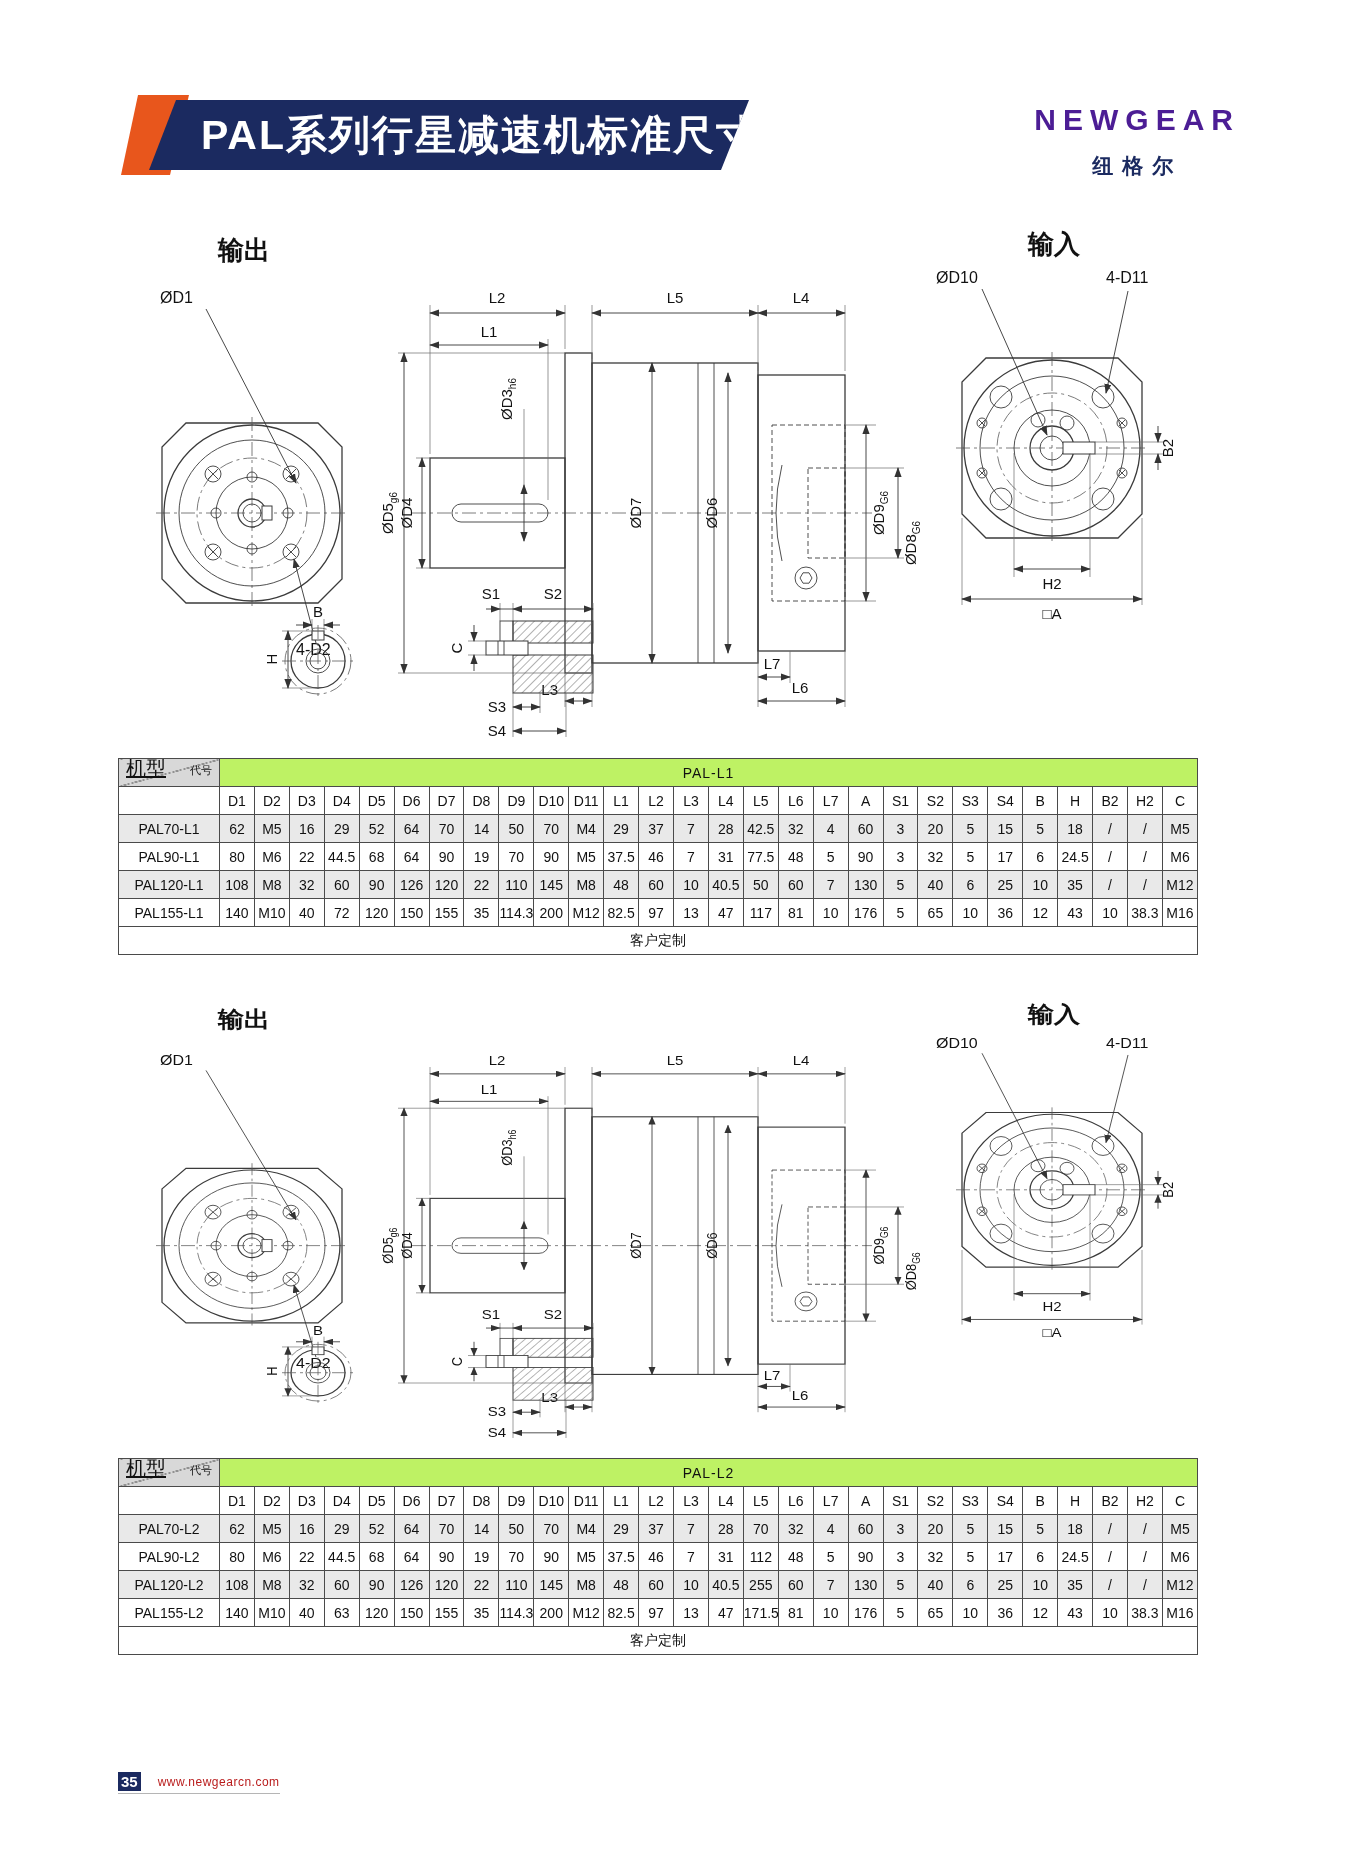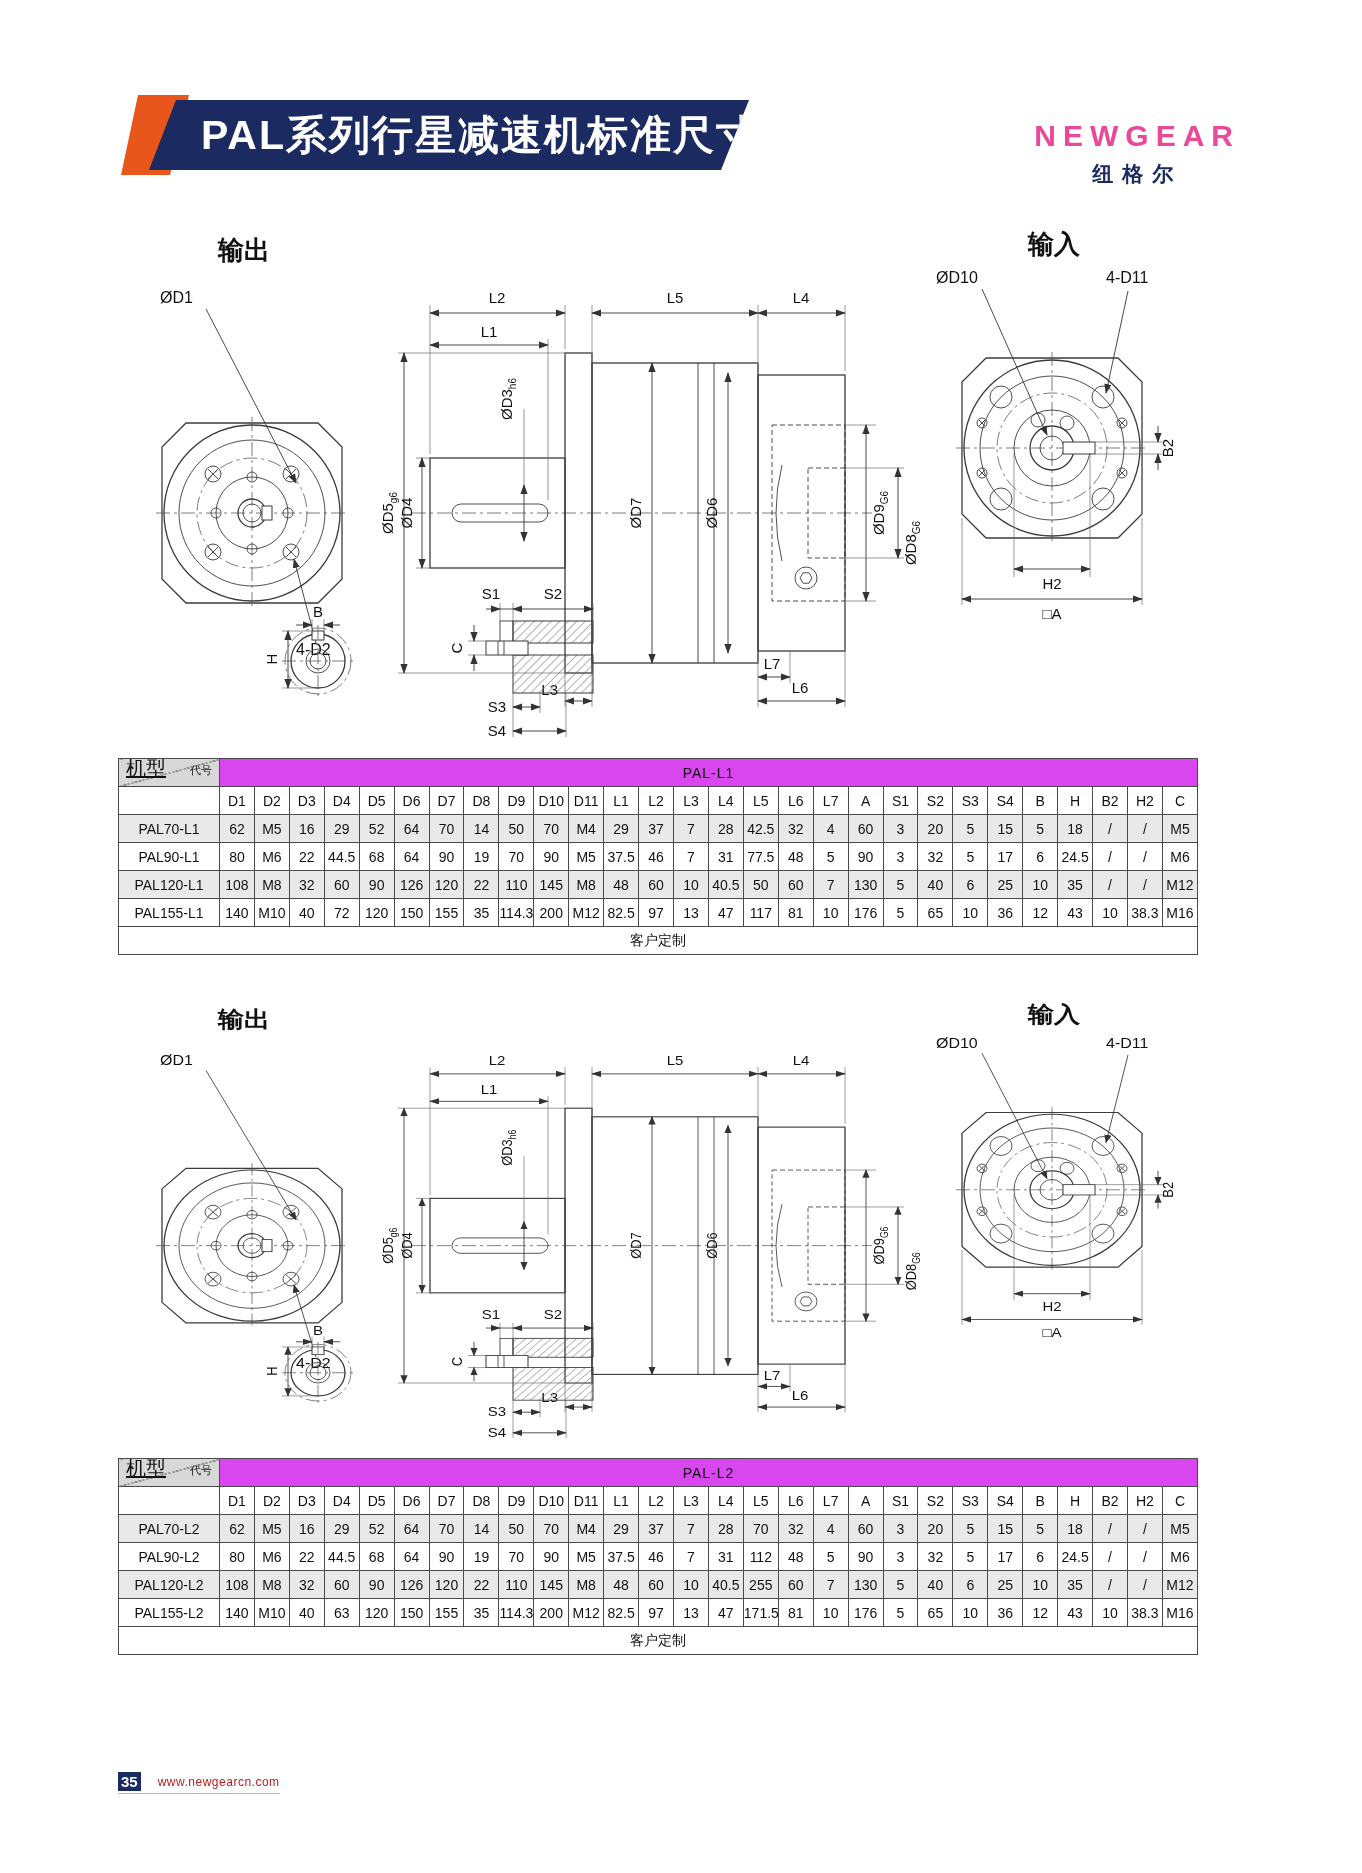--- a/index.html
+++ b/index.html
@@ -8,22 +8,22 @@
 
   
   .orange-slash { position:absolute; left:121px; top:95px; width:68px; height:80px;
     background:#e8561c; clip-path:polygon(17px 0, 68px 0, 49px 100%, 0 100%); z-index:1; }
   .title-band { position:absolute; left:149px; top:100px; width:600px; height:70px;
     background:#1b2a60; clip-path:polygon(27px 0, 600px 0, 572px 100%, 0 100%);
     z-index:2; display:flex; align-items:center; }
   .title-band span { color:#fff; font-weight:bold; font-size:41px; letter-spacing:2px;
     padding-left:52px; white-space:nowrap; }
   .brand { position:absolute; right:122px; top:103px; text-align:center; z-index:2; }
-  .brand-en { color:#ec4899; font-weight:bold; font-size:30px; letter-spacing:7px;margin-top:16px; }
-  .brand-cn { color:#1b2a60; font-weight:bold; font-size:21px; letter-spacing:9px; margin-top:7px; }
+  .brand-en { color:#4c1d95; font-weight:bold; font-size:30px; letter-spacing:7px; }
+  .brand-cn { color:#1b2a60; font-weight:bold; font-size:21px; letter-spacing:9px; margin-top:15px; }
 
   
   .drawing-slot { position:absolute; left:0; width:1362px; pointer-events:none; }
   svg text { font-family:"Liberation Sans", sans-serif; }
   .sec-title { font-size:26px; font-weight:bold; fill:#111; }
   .dim  { font-size:15px; fill:#111; }
   .lead { font-size:16px; fill:#111; }
   .tol  { font-size:10px; }
   .ol  { fill:none; stroke:#3b3b3b; stroke-width:1.3; }
   .tl  { fill:none; stroke:#3b3b3b; stroke-width:0.9; }
@@ -38,21 +38,21 @@
   
   .table-slot { position:absolute; left:118px; width:1080px; }
   table.spec { border-collapse:collapse; table-layout:fixed; width:1080px; }
   table.spec td { border:1px solid #4a4a4a; text-align:center; vertical-align:middle;
     padding:0; font-size:14px; color:#111; height:27px; overflow:hidden; white-space:nowrap; }
   td.corner { width:100px; height:56px; position:relative;
     background-color:#d8d8d8;
     background-image:linear-gradient(to bottom right, transparent 49.4%, #4a4a4a 49.4%, #4a4a4a 50.6%, transparent 50.6%); }
   td.corner .ct { position:absolute; top:4px; right:7px; font-size:11px; }
   td.corner .cb { position:absolute; bottom:4px; left:7px; font-size:20px;text-decoration:underline; }
-  td.ttl { background:#d946ef; font-size:21px; letter-spacing:1px; }
+  td.ttl { background:#bef264; font-size:21px; letter-spacing:1px; }
   td.colhead { font-size:15px; }
   td.modelcol { font-size:14px; }
   tr.alt td { background:#e9e9e9; }
   td.tfoot { font-size:15px; }
 
   
   .footer { position:absolute; left:118px; top:1772px; border-bottom:1px solid #b5b5b5;
     padding-bottom:2px; display:inline-flex; align-items:center; }
   .pagenum { background:#1b2a60; color:#fff; font-size:15px; font-weight:bold;
     padding:1px 3px; display:inline-block; }

